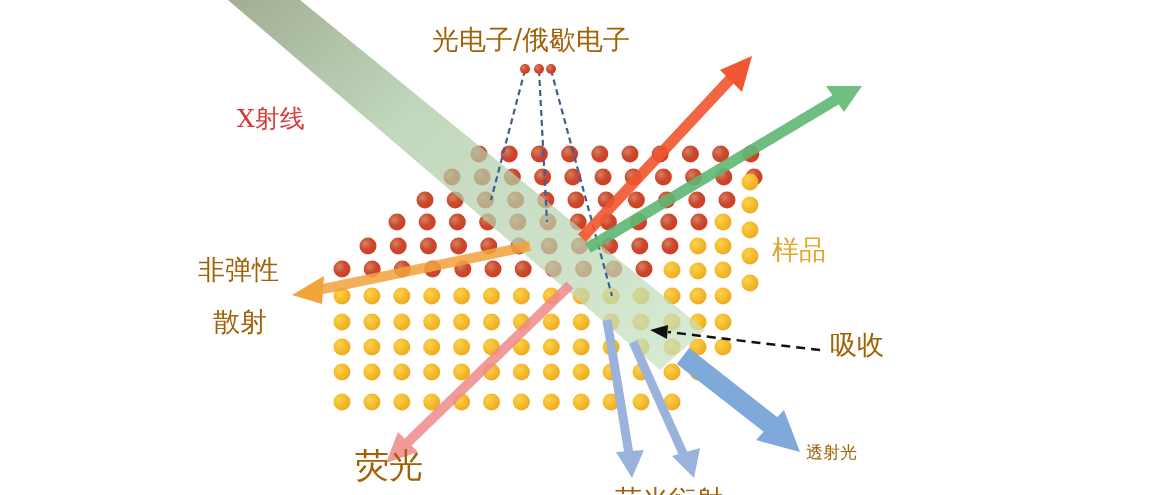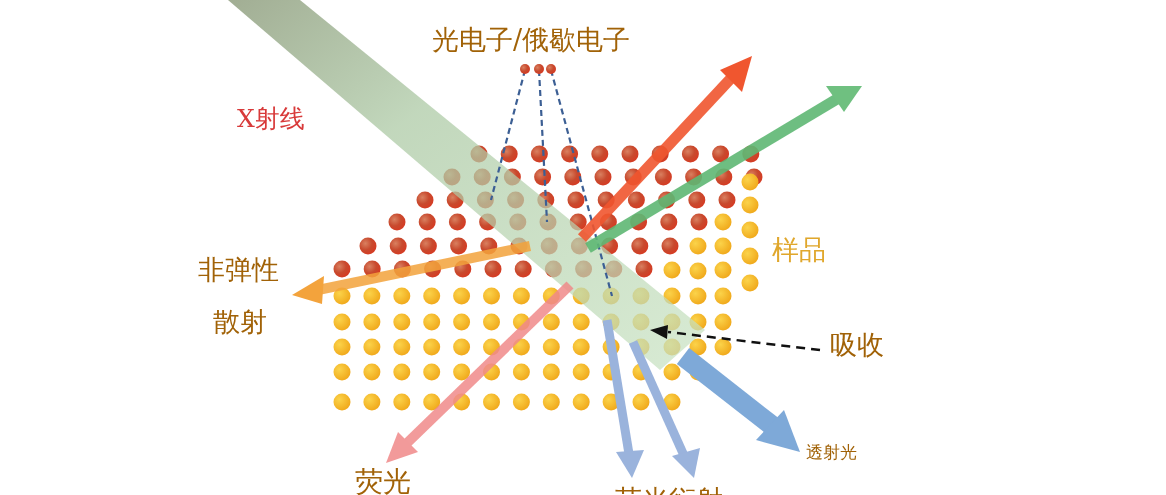--- a/index.html
+++ b/index.html
@@ -235,18 +235,18 @@
 
 
 
   <div class="lbl dark" style="left:198px;top:256px;font-size:27px;">非弹性</div>
   <div class="lbl dark" style="left:213px;top:288px;font-size:27px;margin-top:20px;">散射</div>
 
   <div class="lbl" style="left:772px;top:236px;font-size:27px;color:#e0a72c;">样品</div>
 
   <div class="lbl dark" style="left:830px;top:332px;font-size:27px;font-family:Liberation Serif, serif;">吸收</div>
 
-  <div class="lbl dark" style="left:355px;top:468px;font-size:28px;">荧光</div>
+  <div class="lbl dark" style="left:355px;top:448px;font-size:34px;">荧光</div>
 
   <div class="lbl dark" style="left:806px;top:444px;font-size:17px;">透射光</div>
 
   <div class="lbl dark" style="left:615px;top:486px;font-size:27px;">荧光衍射</div>
 </div>
 
 </body></html>

